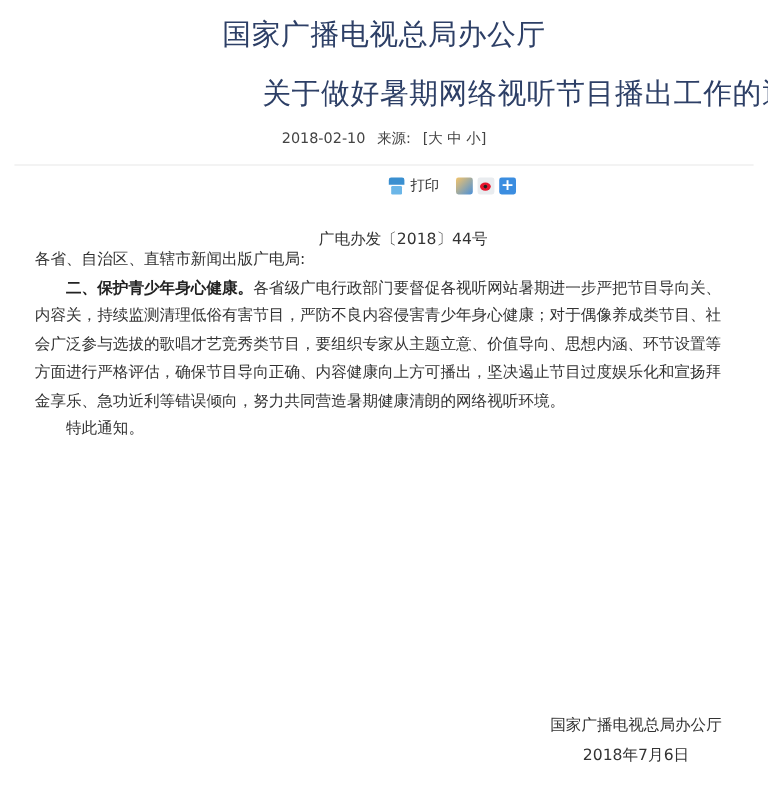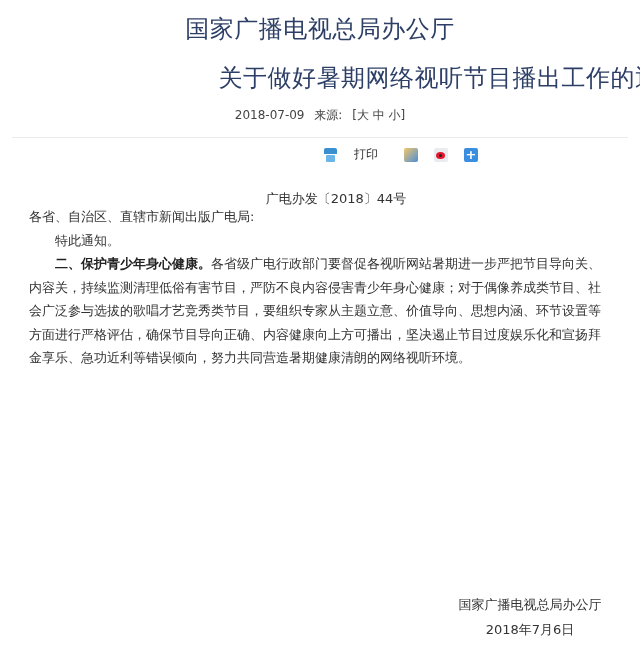--- a/index.html
+++ b/index.html
@@ -3,21 +3,21 @@
 <meta charset="utf-8">
 <style>
   html, body { margin:0; padding:0; background:#ffffff; }
   body { width:640px; height:656px; overflow:hidden; font-family:"DejaVu Sans","Liberation Sans",sans-serif; color:#333333; position:relative; }
   .title1 { position:absolute; top:13px; left:0; width:640px; text-align:center; font-size:24px; color:#2d3f66; letter-spacing:0.5px; }
   .title2 { position:absolute; top:62px; left:0; width:640px; text-align:right; font-size:24px; color:#2d3f66; letter-spacing:0.5px;padding-left:44px; }
   .meta { position:absolute; top:107px; left:0; width:640px; text-align:center; font-size:12px; color:#444; }
   .meta span { margin:0 3px; }
   .meta .source { }
   .divider { position:absolute; top:137px; left:12px; width:616px; height:1px; background:#ececec; }
-  .toolbar { position:absolute; top:146px; left:323px; display:flex; align-items:center; gap:16px; font-size:12px; color:#333; }
+  .toolbar { position:absolute; top:146px; left:323px; display:flex; align-items:center; gap:4px; font-size:12px; color:#333; }
   .toolbar .ico { width:14px; height:14px; display:inline-block; border-radius:2px; }
   .print-ico { width:15px; height:14px; position:relative; display:inline-block; }
   .print-ico:before { content:""; position:absolute; left:1px; top:0; width:13px; height:6px; background:#3a8fd0; border-radius:2px 2px 0 0; }
   .print-ico:after { content:""; position:absolute; left:3px; top:7px; width:9px; height:7px; background:#6bb6e8; border-radius:1px; }
   .print-label { margin-right:10px; }
   .qq-ico { background:linear-gradient(135deg,#f4c46a,#4a90d9); }
   .weibo-ico { background:#e9ecef; position:relative; }
   .weibo-ico:before { content:""; position:absolute; left:2px; top:4px; width:9px; height:7px; border-radius:50%; background:#e6162d; }
   .weibo-ico:after { content:""; position:absolute; left:5px; top:6px; width:3px; height:3px; border-radius:50%; background:#222; }
   .plus-ico { background:#3b8de0; color:#fff; font-size:13px; line-height:14px; text-align:center; font-weight:bold; }
@@ -28,39 +28,39 @@
   .body b { color:#222; }
   .sign { position:absolute; top:592px; left:430px; width:200px; text-align:center; font-size:13px; color:#333; line-height:25px; }
 </style>
 </head>
 <body>
 
 <div class="title1">国家广播电视总局办公厅</div>
 <div class="title2">关于做好暑期网络视听节目播出工作的通知</div>
 
 <div class="meta">
-  <span>2018-07-09</span>
+  <span>2018-02-10</span>
   <span class="source">来源:</span>
   <span>[大 中 小]</span>
 </div>
 
 <div class="divider"></div>
 
 <div class="toolbar">
   <span class="print-ico"></span>
   <span class="print-label">打印</span>
   <span class="ico qq-ico"></span>
   <span class="ico weibo-ico"></span>
   <span class="ico plus-ico">+</span>
 </div>
 
 <div class="docno">广电办发〔2018〕44号</div>
 
 <div class="body">
   <p>各省、自治区、直辖市新闻出版广电局:</p>
+  <p class="indent"><b>二、保护青少年身心健康。</b><span>各省级广电行政部门要督促各视听网站暑期进一步严把节目导向关、内容关，持续监测清理低俗有害节目，严防不良内容侵害青少年身心健康；对于偶像养成类节目、社会广泛参与选拔的歌唱才艺竞秀类节目，要组织专家从主题立意、价值导向、思想内涵、环节设置等方面进行严格评估，确保节目导向正确、内容健康向上方可播出，坚决遏止节目过度娱乐化和宣扬拜金享乐、急功近利等错误倾向，努力共同营造暑期健康清朗的网络视听环境。</span></p>
   <p class="indent">特此通知。</p>
-  <p class="indent"><b>二、保护青少年身心健康。</b><span>各省级广电行政部门要督促各视听网站暑期进一步严把节目导向关、内容关，持续监测清理低俗有害节目，严防不良内容侵害青少年身心健康；对于偶像养成类节目、社会广泛参与选拔的歌唱才艺竞秀类节目，要组织专家从主题立意、价值导向、思想内涵、环节设置等方面进行严格评估，确保节目导向正确、内容健康向上方可播出，坚决遏止节目过度娱乐化和宣扬拜金享乐、急功近利等错误倾向，努力共同营造暑期健康清朗的网络视听环境。</span></p>
 </div>
 
 <div class="sign">
   <div>国家广播电视总局办公厅</div>
   <div>2018年7月6日</div>
 </div>
 
 </body></html>

